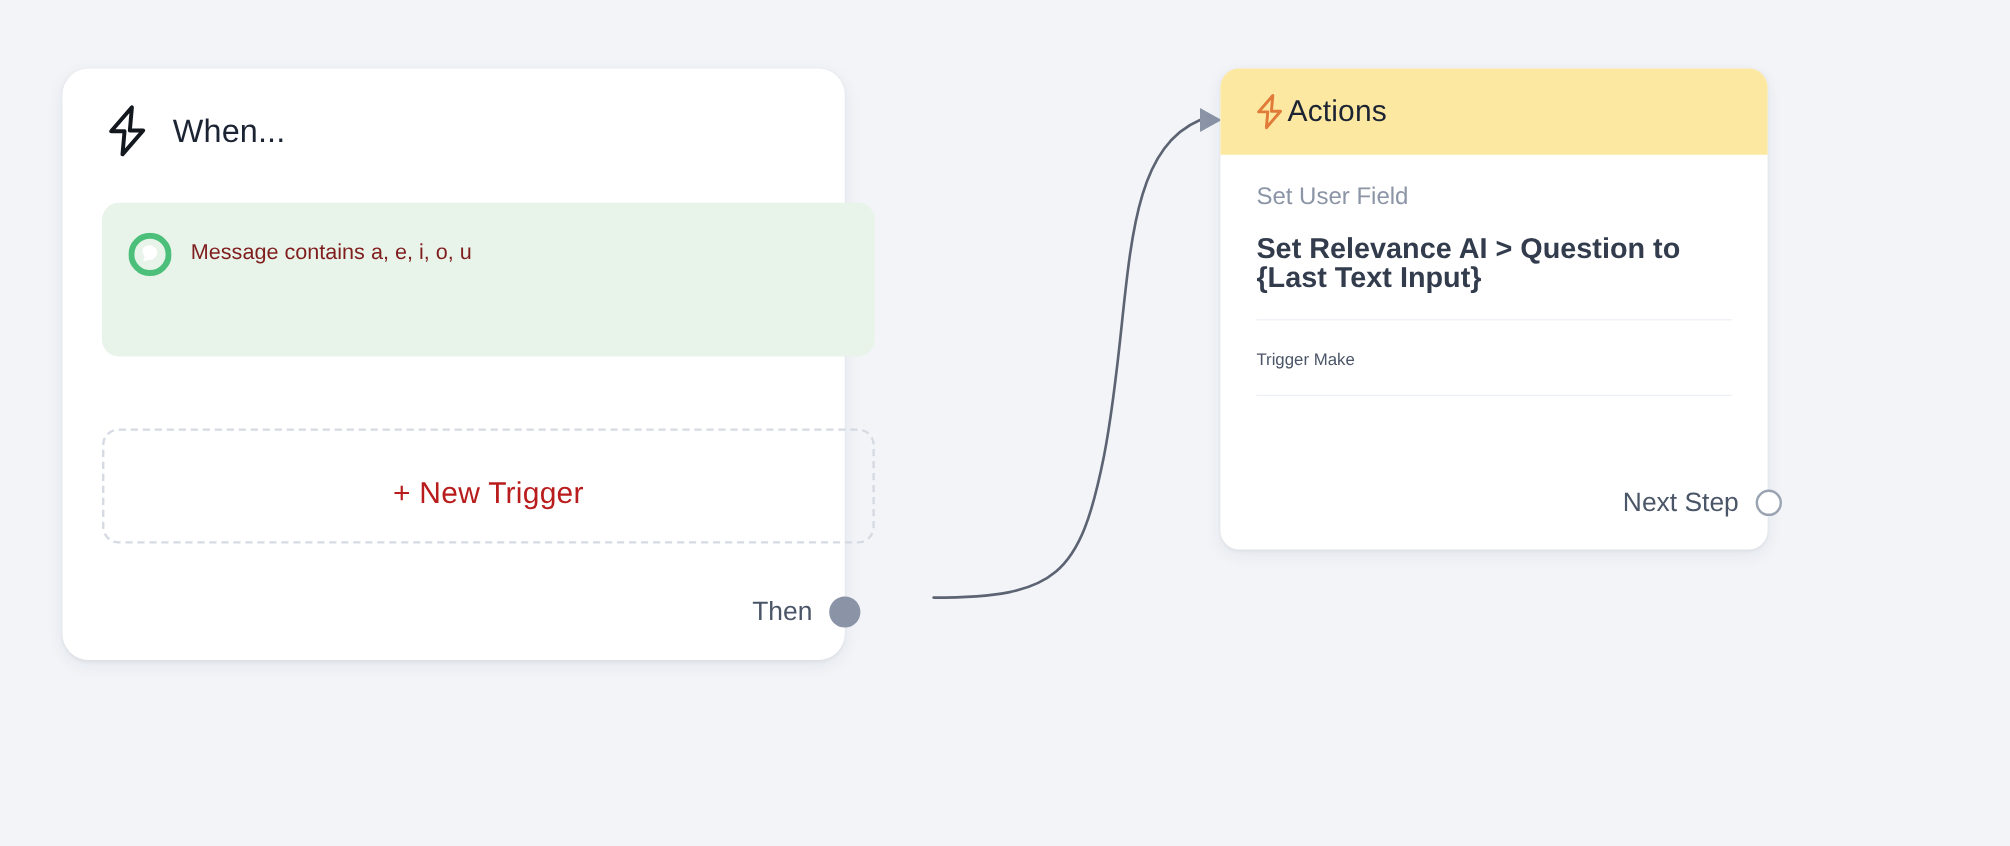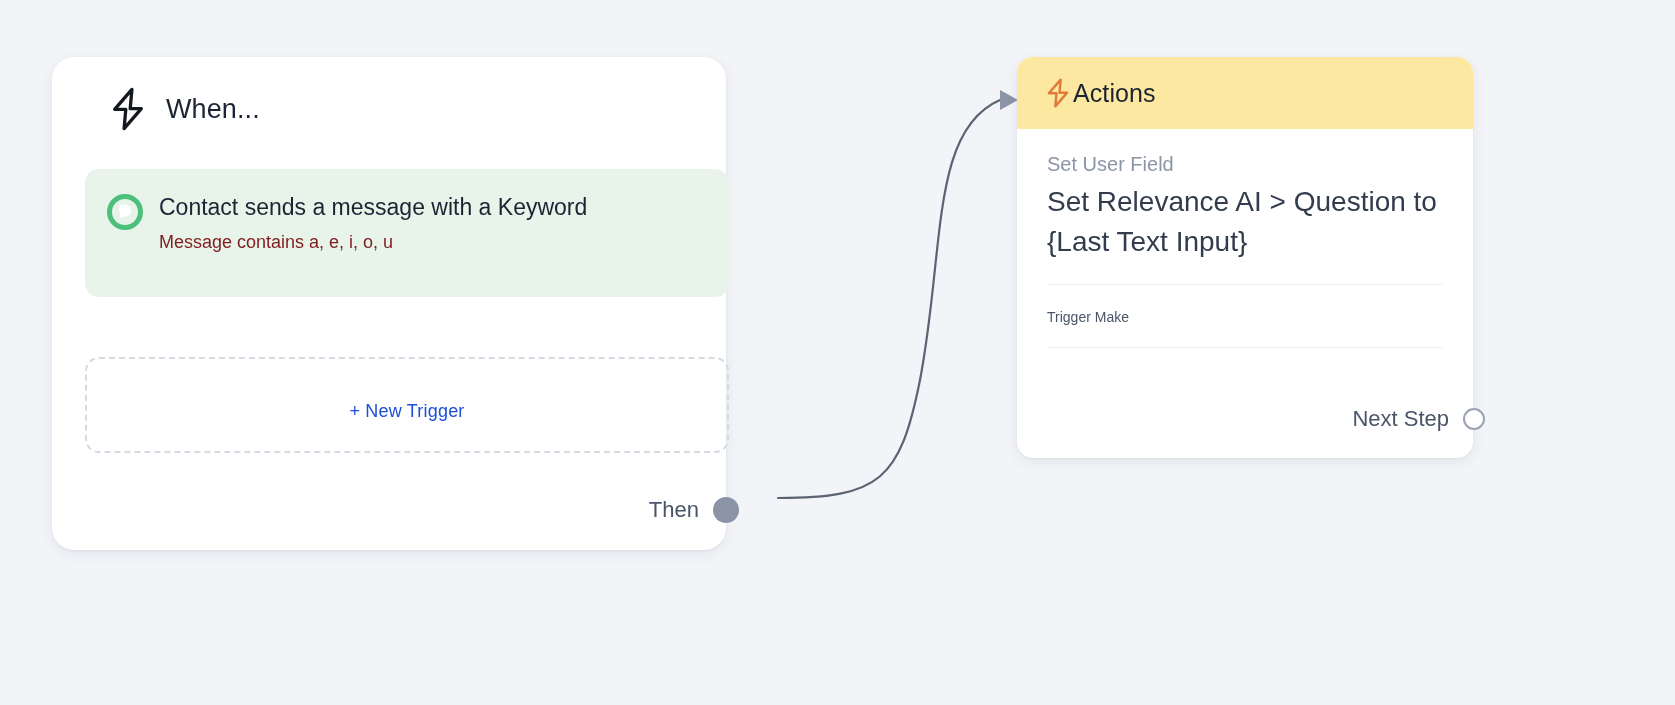--- a/index.html
+++ b/index.html
@@ -32,21 +32,20 @@
   #trigger-card {
     position: absolute;
     left: 52px;
     top: 57px;
     width: 652px;
     height: 493px;
     background: #ffffff;
     border-radius: 22px;
     box-shadow: 0 4px 14px rgba(28, 38, 63, 0.07), 0 1px 3px rgba(28, 38, 63, 0.05);
     z-index: 2;
-    padding-left: 22px;
   }
   #trigger-header {
     display: flex;
     align-items: center;
     gap: 18px;
     padding: 30px 0 0 34px;
   }
   .bolt-black {
     width: 40px;
     height: 44px;
@@ -102,22 +101,22 @@
     border: 2px dashed #d5dae3;
     border-radius: 14px;
     box-sizing: border-box;
     display: flex;
     align-items: center;
     justify-content: center;
     background: transparent;
     cursor: pointer;
   }
   #new-trigger-label {
-    font-size: 18px;
-    color: #1d4ed8;
+    font-size: 25px;
+    color: #b91c1c;
     letter-spacing: 0.2px;
     margin-top: 12px;
   }
 
   #then-row {
     position: absolute;
     right: -13px;
     bottom: 27px;
     display: flex;
     align-items: center;
@@ -175,26 +174,27 @@
   .action-block {
     padding: 24px 0 22px 0;
     border-bottom: 1px solid #eceff4;
   }
   .action-block.last {
     border-bottom: 1px solid #eceff4;
   }
   .action-label {
     font-size: 20px;
     color: #8b95a6;
-    margin-bottom: 6px;
+    margin-bottom: 20px;
   }
   .action-value {
-    font-size: 28px;
-    line-height: 40px;
+    font-size: 24px;
+    line-height: 24px;
     color: #323c4d;
+    font-weight: bold;
   }
   .action-single {
     font-size: 14px;
     color: #4a5568;
   }
 
   #next-step-row {
     position: absolute;
     right: -12px;
     bottom: 26px;
@@ -235,21 +235,20 @@
       </svg>
       <span id="trigger-title">When...</span>
     </div>
 
     <div id="trigger-item">
       <svg class="wa-icon" viewBox="0 0 36 36" xmlns="http://www.w3.org/2000/svg">
         <circle cx="18" cy="18" r="15.5" fill="none" stroke="#4cc07a" stroke-width="5"></circle>
         <path d="M12.8 12.2 C16.2 9.2 22 10.1 23.6 14.1 C25.3 18.4 21.6 23.1 17.2 22.6 L12.4 23.9 L13.6 19.6 C11.5 17.4 11.2 13.9 12.8 12.2 Z" fill="#ffffff"></path>
       </svg>
       <div id="trigger-item-texts">
-        <div id="trigger-item-title">Contact sends a message with a Keyword</div>
         <div id="trigger-item-sub">Message contains a, e, i, o, u</div>
       </div>
     </div>
 
     <div id="new-trigger-button">
       <span id="new-trigger-label">+ New Trigger</span>
     </div>
 
     <div id="then-row">
       <span id="then-label">Then</span>

